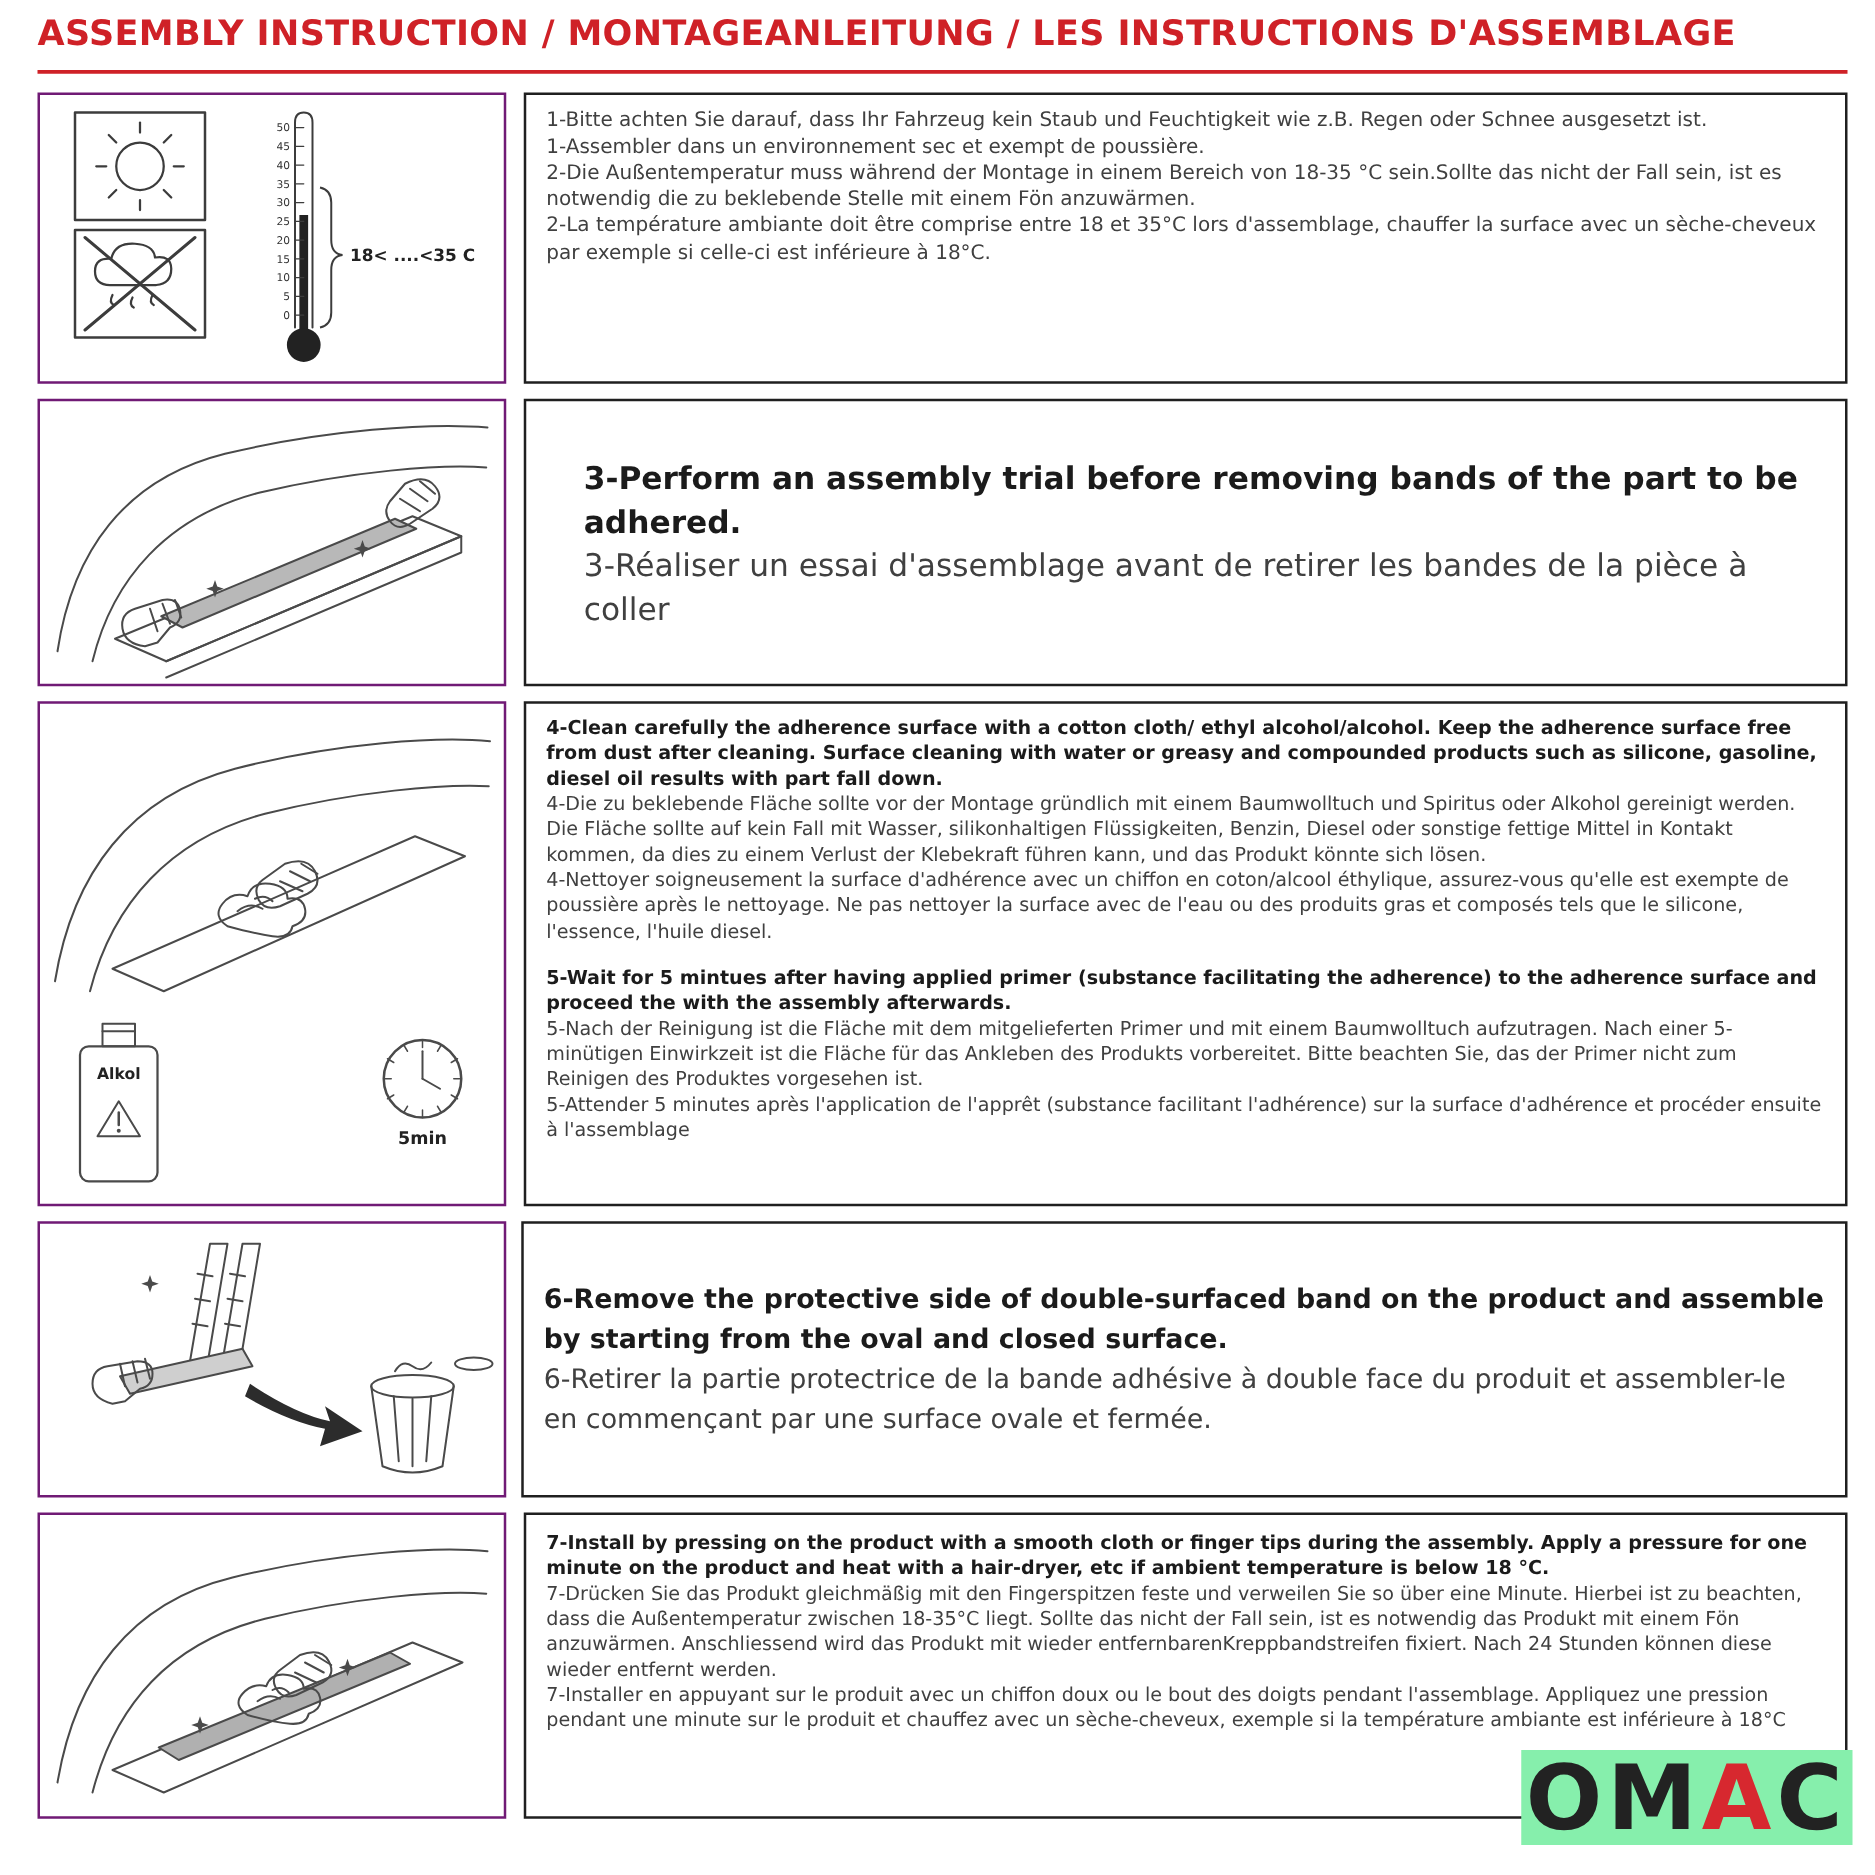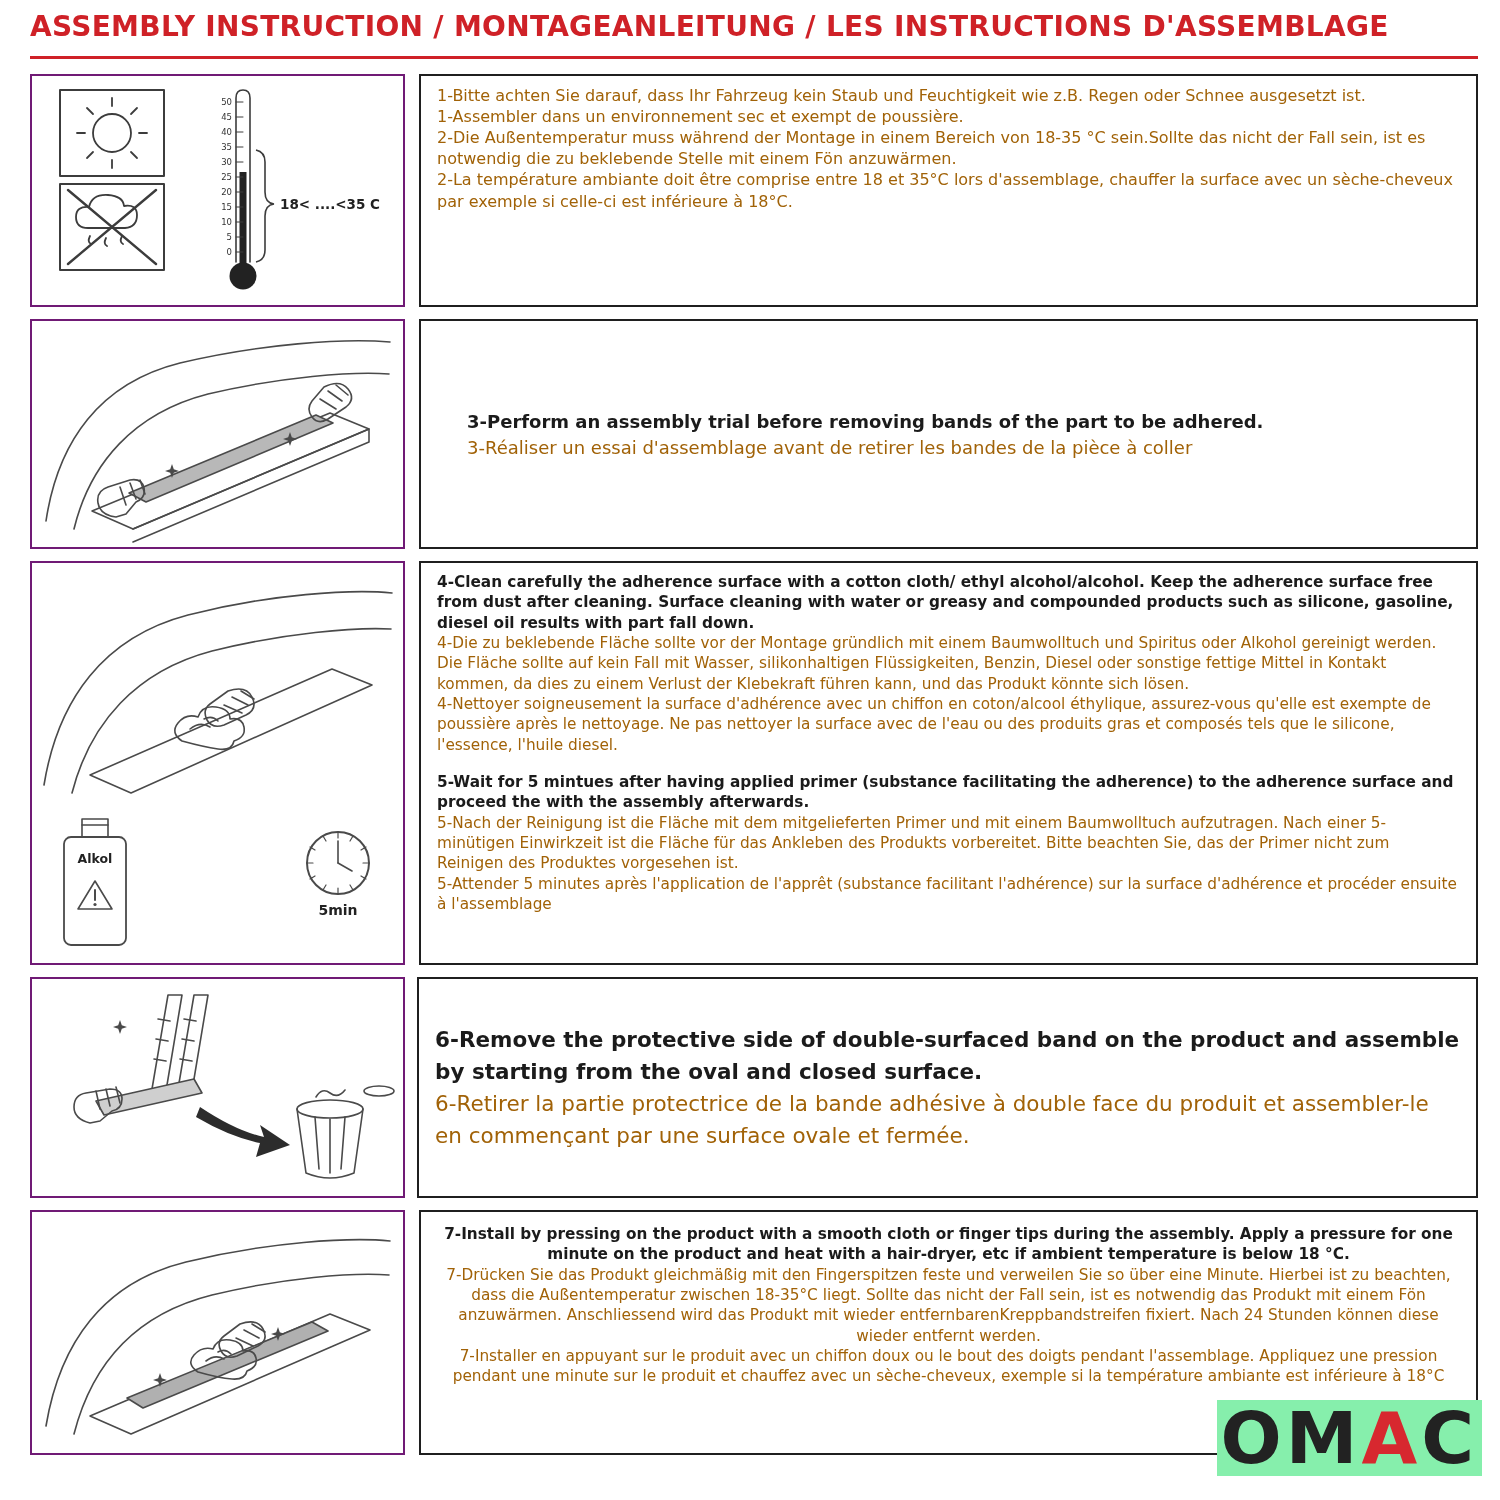--- a/index.html
+++ b/index.html
@@ -23,27 +23,27 @@
   .textbox {
     flex:1; box-sizing:border-box; border:2px solid #1f1f1f; background:#fff;
     padding:9px 16px 8px 16px;
   }
   .textbox p { margin:0; }
   .center { display:flex; flex-direction:column; justify-content:center; }
   .row1 { height:233px; }
   .row2 { height:230px; }
   .row3 { height:404px; }
   .row4 { height:221px;gap:12px; }
-  .row5 { height:245px;text-align:center; }
+  .row5 { height:245px; }
   .s-sm  { font-size:16px;   line-height:1.32; }
   .s-sm3 { font-size:15.3px; line-height:1.33; }
-  .s-lg  { font-size:18px; line-height:1.4;padding-left:46px;  }
+  .s-lg  { font-size:25px; line-height:1.4;padding-left:46px;  }
   .s-lg4 { font-size:21.5px; line-height:1.48; }
   .b { font-weight:bold; color:#1b1b1b; }
-  .n { color:#a16207; }
+  .n { color:#404040; }
   .gap { margin-top:17px !important; }
   .logo {
     position:absolute; right:18px; bottom:24px; background:#86efac; padding:2px 4px;
     font-size:72px; font-weight:bold; letter-spacing:4px; line-height:1; white-space:nowrap;
   }
   .lg-dark { color:#222222; }
   .lg-red  { color:#d7282f; }
 </style>
 </head>
 <body>

